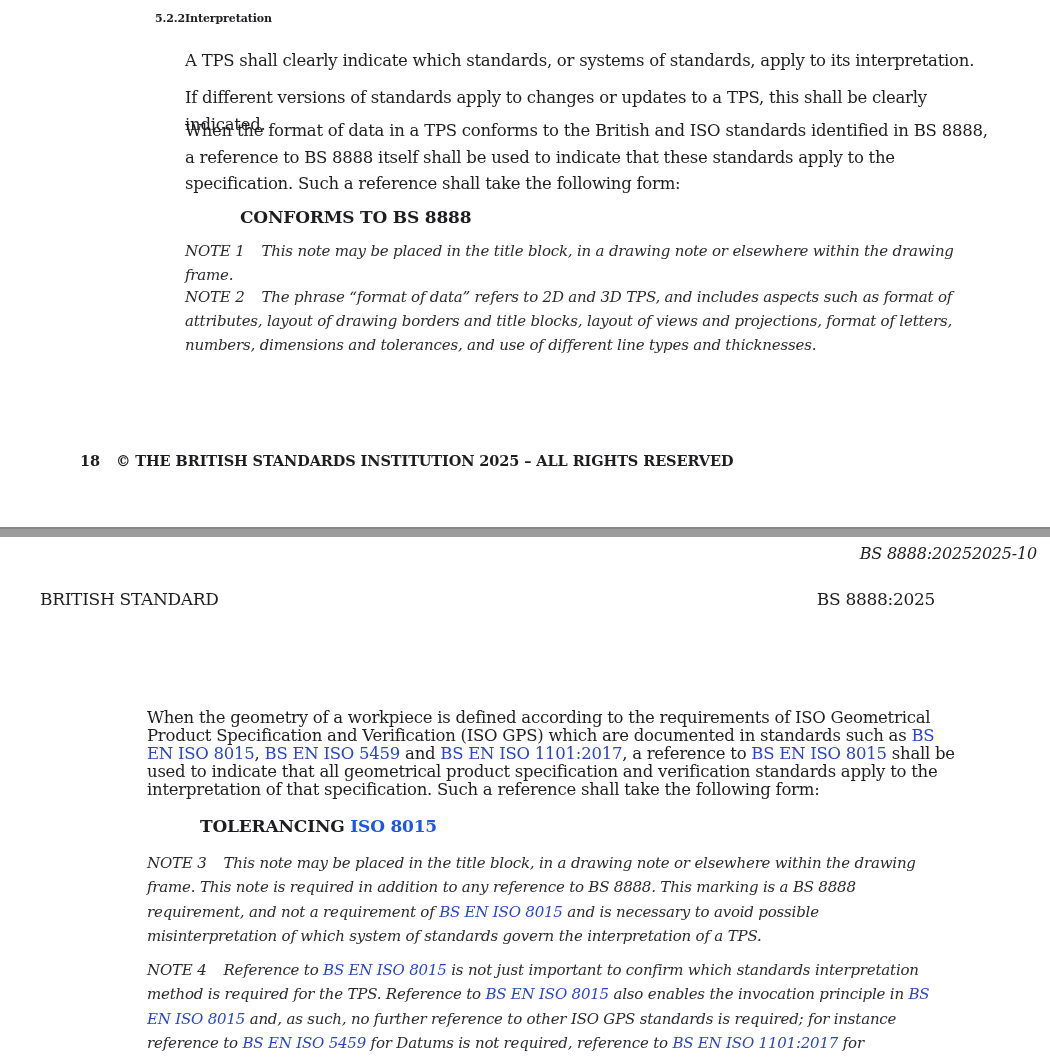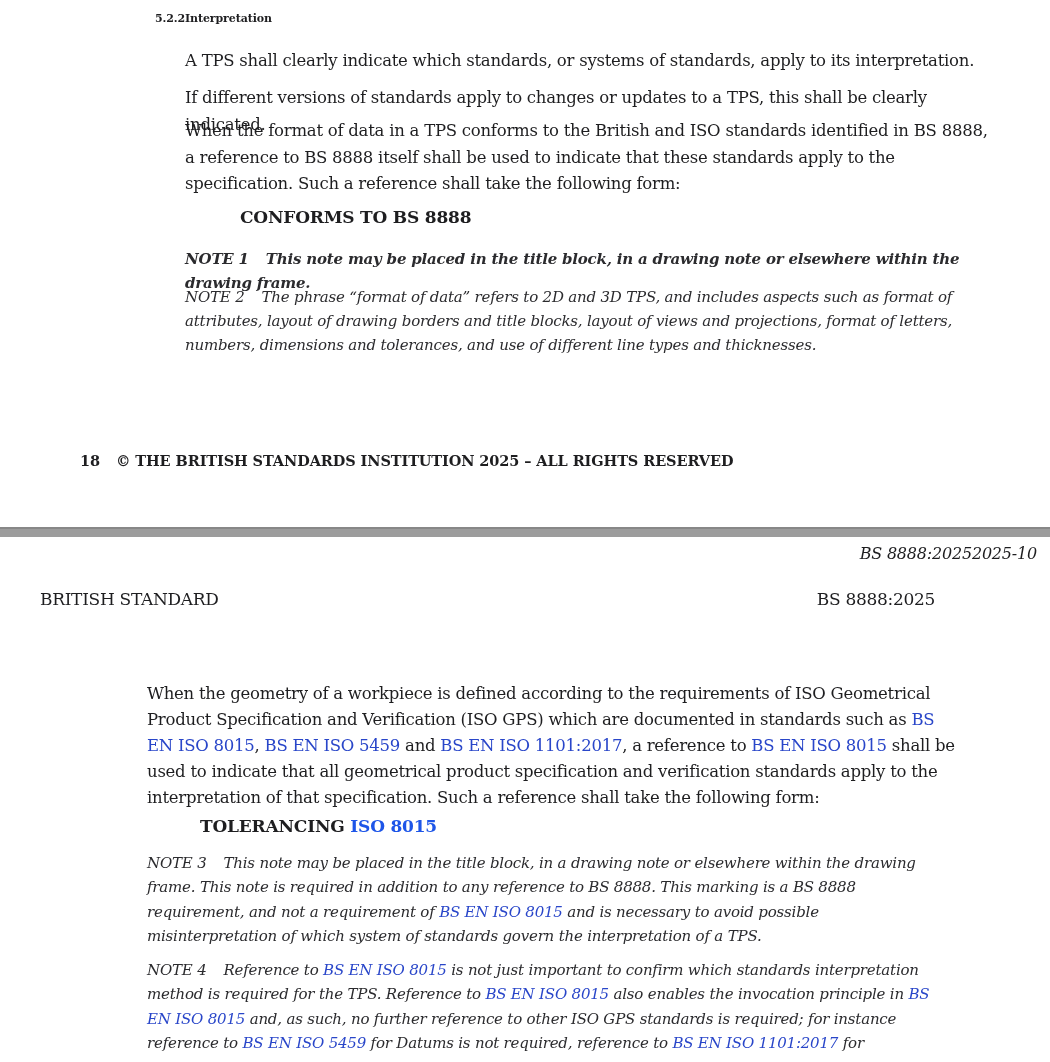--- a/index.html
+++ b/index.html
@@ -15,33 +15,33 @@
   
   .sec-heading{top:12px;left:120px;font-size:11px;font-weight:bold;letter-spacing:-0.1px;text-align:right;}
   .sec-num{display:inline-block;width:65px;}
   .body-par{left:185px;width:812px;font-size:16.5px;line-height:26.5px;letter-spacing:-0.25px;}
   .p1a{top:48px;}
   .p1b{top:85px;}
   .p1c{top:118px;}
   .conforms{top:207px;left:240px;font-size:17px;font-weight:bold;letter-spacing:-0.2px;}
   .note{left:185px;width:800px;font-size:15px;font-style:italic;line-height:24px;
         color:var(--note-text,#2b2b2e);letter-spacing:-0.2px;}
-  .n1{top:247px;font-weight:bold;}
+  .n1{top:239px;}
   .n2{top:277px;margin-top:8px;}
   .note-label{margin-right:17px;}
   .footer{top:452px;left:80px;font-size:14.5px;font-weight:bold;letter-spacing:-0.1px;}
   .pgnum{margin-right:16px;}
   
   .page-bar{top:527px;left:0;width:1050px;height:10px;
             background:var(--divider,#9c9c9c);border-top:2px solid #878787;box-sizing:border-box;}
   
   .meta{top:544px;right:13px;font-size:16px;font-style:italic;letter-spacing:-0.2px;}
   .hdr-left{top:589px;left:40px;font-size:17px;letter-spacing:-0.3px;}
   .hdr-right{top:589px;right:115px;font-size:17px;letter-spacing:-0.3px;}
-  .p2a{top:681px;left:147px;width:812px;line-height:26px;}
+  .p2a{top:709px;left:147px;width:812px;line-height:18px;}
   .tol{top:816px;left:200px;font-size:17px;font-weight:bold;letter-spacing:-0.2px;}
   .note2pg{left:147px;width:800px;}
   .n3{top:851px;line-height:24.4px;}
   .n4{top:958px;line-height:24.4px;}
   .link{color:var(--link,#2946c9);}
   .link-bright{color:var(--link-bright,#1d55e8);}
   p,h2,div{margin:0;}
 </style>
 </head>
 <body>

